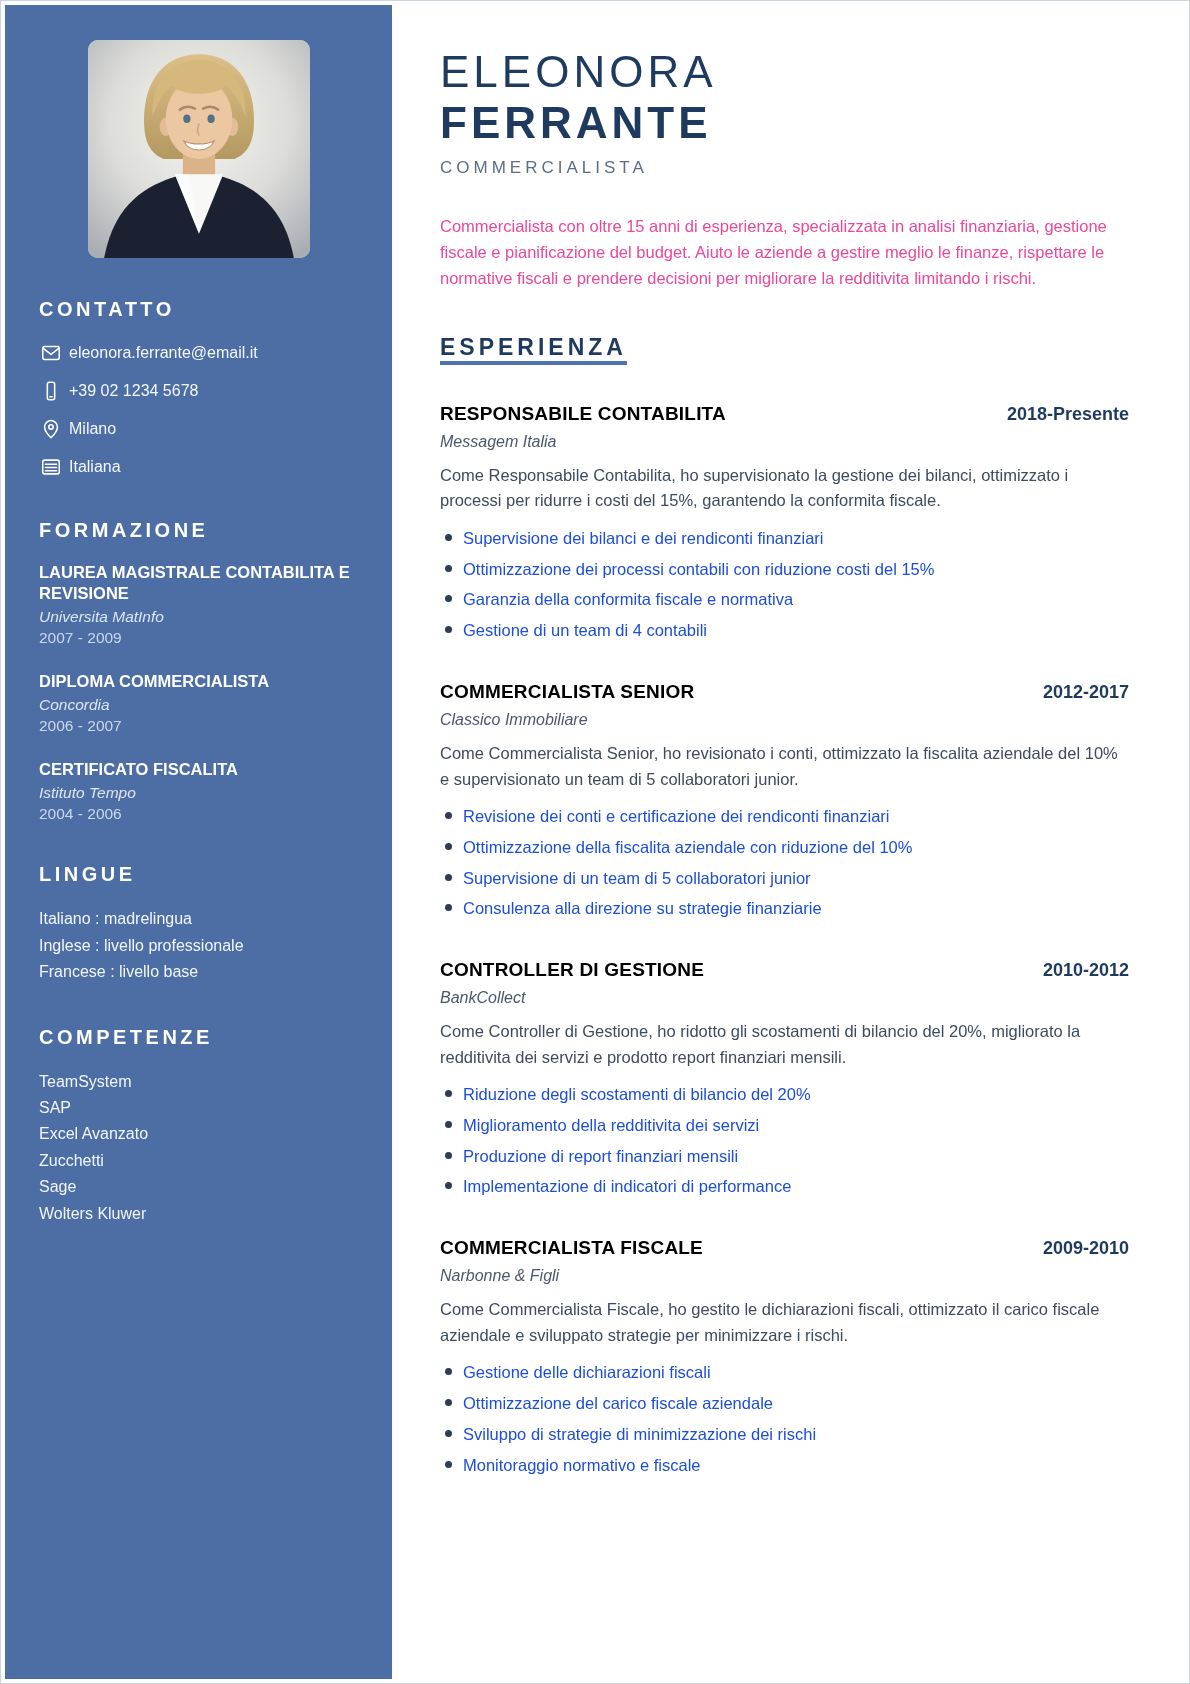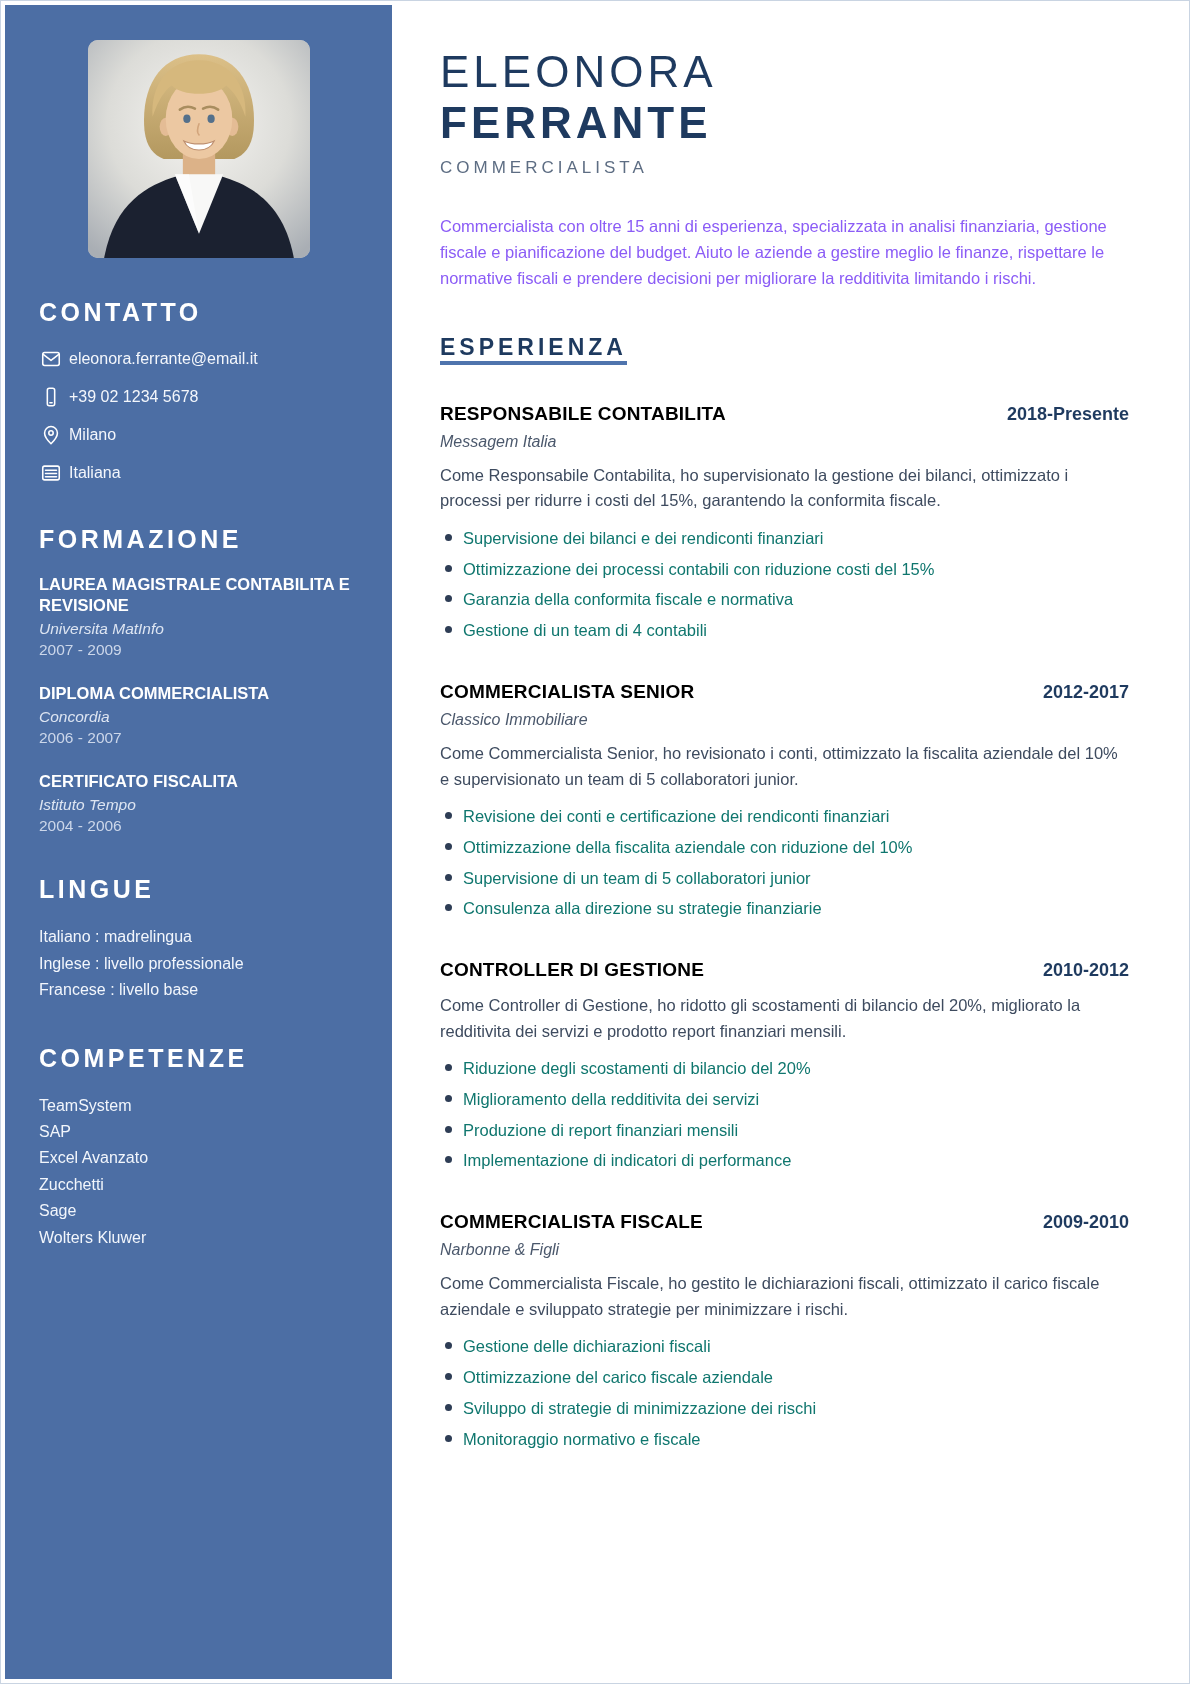--- a/index.html
+++ b/index.html
@@ -29,21 +29,21 @@
     width: 222px;
     height: 218px;
     margin: 0 auto;
     border-radius: 10px;
     overflow: hidden;
     background: #c8ccd0;
   }
   .photo-frame svg { display: block; width: 100%; height: 100%; }
   .side-section { margin-top: 40px; }
   .side-heading {
-    font-size: 25px;
+    font-size: 20px;
     font-weight: bold;
     letter-spacing: 3.5px;
     color: #ffffff;
     margin-bottom: 20px;
   }
   .contact-row {
     display: flex;
     align-items: center;
     gap: 6px;
     margin: 14px 0;
@@ -96,21 +96,21 @@
   .role {
     margin-top: 10px;
     font-size: 17px;
     letter-spacing: 4px;
     color: #5d6d83;
   }
   .summary {
     margin-top: 36px;
     font-size: 16.5px;
     line-height: 1.57;
-    color: #8b5cf6;
+    color: #ec4899;
     max-width: 690px;
   }
   .exp-heading {
     display: inline-block;
     margin-top: 42px;
     font-size: 23px;
     font-weight: bold;
     letter-spacing: 4px;
     color: #1e3a5f;
     border-bottom: 4px solid #4f74ad;
@@ -146,21 +146,21 @@
     line-height: 1.55;
     color: #3e4b5f;
     max-width: 690px;
   }
   ul.job-bullets { margin-top: 12px; list-style: none; }
   ul.job-bullets li {
     position: relative;
     padding-left: 23px;
     font-size: 16.5px;
     line-height: 1.5;
-    color: #0f766e;
+    color: #1d4ed8;
     margin: 6px 0;
   }
   ul.job-bullets li::before {
     content: "";
     position: absolute;
     left: 5px;
     top: 8px;
     width: 7px;
     height: 7px;
     border-radius: 50%;
@@ -335,20 +335,21 @@
         <li>Supervisione di un team di 5 collaboratori junior</li>
         <li>Consulenza alla direzione su strategie finanziarie</li>
       </ul>
     </section>
 
     <section class="job">
       <div class="job-head">
         <span class="job-title">CONTROLLER DI GESTIONE</span>
         <span class="job-period">2010-2012</span>
       </div>
+      <div class="job-company">BankCollect</div>
       <p class="job-desc">Come Controller di Gestione, ho ridotto gli scostamenti di bilancio del 20%, migliorato la redditivita dei servizi e prodotto report finanziari mensili.</p>
       <ul class="job-bullets">
         <li>Riduzione degli scostamenti di bilancio del 20%</li>
         <li>Miglioramento della redditivita dei servizi</li>
         <li>Produzione di report finanziari mensili</li>
         <li>Implementazione di indicatori di performance</li>
       </ul>
     </section>
 
     <section class="job">

